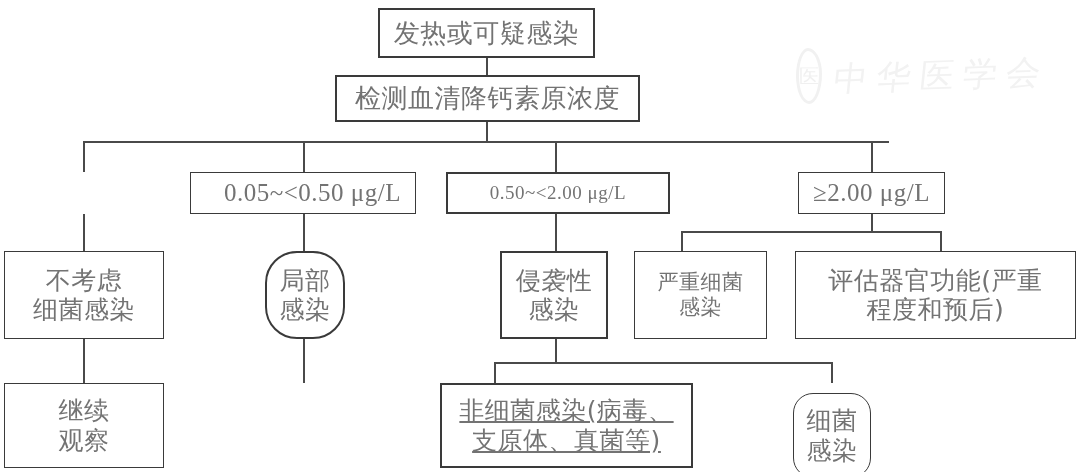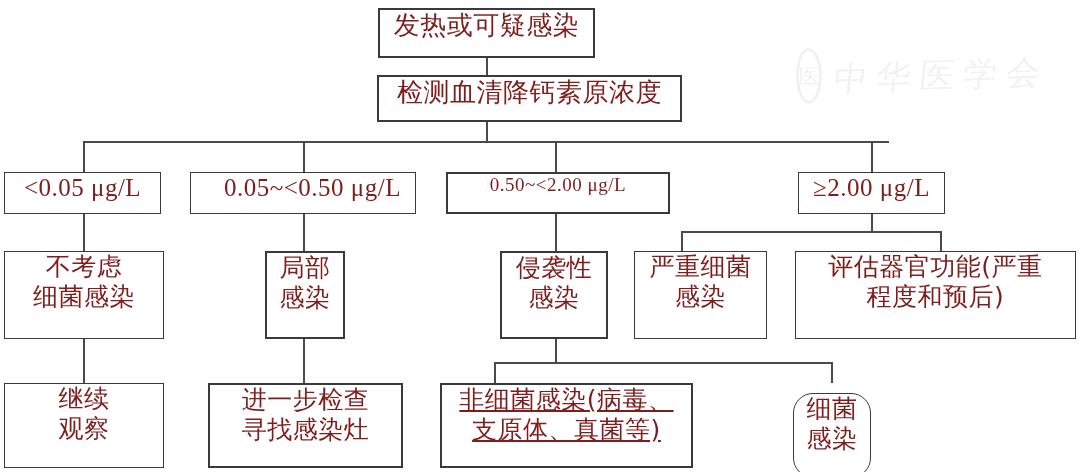--- a/index.html
+++ b/index.html
@@ -14,24 +14,24 @@
     background: #ffffff;
     overflow: hidden;
     font-family: "Liberation Serif", "DejaVu Serif", serif;
   }
   .node {
     position: absolute;
     box-sizing: border-box;
     border: 1.6px solid #3a3a3a;
     background: #ffffff;
     display: flex;
-    align-items: flex-start;
+    align-items: center;
     justify-content: center;
     text-align: center;
-    color: #7f1d1d;
+    color: #737373;
     line-height: 1.18;
     letter-spacing: 0.5px;
     z-index: 3;
   }
   .node span { display: block; white-space: pre-line; }
   .n-cjk { font-family: "DejaVu Sans", "Liberation Sans", sans-serif; font-weight: 500; }
   .n-lat { font-family: "Liberation Serif", "DejaVu Serif", serif; }
 
   .line {
     position: absolute;
@@ -115,74 +115,67 @@
 
   <div class="line v" style="left:555px; top:339px; height:24px;"></div>
   <div class="line h" style="left:494px; top:362px; width:338px;"></div>
   <div class="line v" style="left:494px; top:362px; height:21px;"></div>
   <div class="line v" style="left:831px; top:362px; height:21px;"></div>
 
   <div class="node n-cjk" style="left:378px; top:8px; width:217px; height:50px; font-size:26px; border-width:2.4px;">
     <span>发热或可疑感染</span>
   </div>
 
-  <div class="node n-cjk" style="left:335px; top:75px; width:305px; height:47px; font-size:26px; border-width:2.4px;margin-left:42px;">
+  <div class="node n-cjk" style="left:335px; top:75px; width:305px; height:47px; font-size:26px; border-width:2.4px;">
     <span>检测血清降钙素原浓度</span>
   </div>
 
-  <div class="node n-lat" style="left:4px; top:172px; width:157px; height:42px; font-size:25px;">
-    <span>&lt;0.05 μg/L</span>
-  </div>
 
   <div class="node n-lat" style="left:190px; top:172px; width:226px; height:42px; font-size:25px;padding-left:19px;">
     <span>0.05~&lt;0.50 μg/L</span>
   </div>
 
   <div class="node n-lat" style="left:446px; top:172px; width:224px; height:42px; font-size:19px; border-width:2.4px;">
     <span>0.50~&lt;2.00 μg/L</span>
   </div>
 
   <div class="node n-lat" style="left:798px; top:172px; width:147px; height:42px; font-size:25px;">
     <span>≥2.00 μg/L</span>
   </div>
 
   <div class="node n-cjk" style="left:4px; top:251px; width:160px; height:88px; font-size:25px;">
     <span>不考虑
 细菌感染</span>
   </div>
 
-  <div class="node n-cjk" style="left:265px; top:251px; width:80px; height:88px; font-size:25px; border-width:2.4px;">
+  <div class="node n-cjk" style="left:265px; top:251px; width:80px; height:88px; font-size:25px; border-width:2.4px;border-radius:32px;">
     <span>局部
 感染</span>
   </div>
 
   <div class="node n-cjk" style="left:500px; top:251px; width:108px; height:88px; font-size:25px; border-width:2.4px;">
     <span>侵袭性
 感染</span>
   </div>
 
-  <div class="node n-cjk" style="left:634px; top:251px; width:133px; height:88px; font-size:25px;">
+  <div class="node n-cjk" style="left:634px; top:251px; width:133px; height:88px; font-size:21px;">
     <span>严重细菌
 感染</span>
   </div>
 
   <div class="node n-cjk" style="left:4px; top:383px; width:160px; height:85px; font-size:25px;">
     <span>继续
 观察</span>
   </div>
 
   <div class="node n-cjk" style="left:795px; top:251px; width:281px; height:88px; font-size:25px;">
     <span>评估器官功能(严重
 程度和预后)</span>
   </div>
 
-  <div class="node n-cjk" style="left:208px; top:383px; width:195px; height:85px; font-size:25px; border-width:2.4px;">
-    <span>进一步检查
-寻找感染灶</span>
-  </div>
 
   <div class="node n-cjk" style="left:440px; top:383px; width:253px; height:85px; font-size:25px; border-width:2.4px;text-decoration:underline;">
     <span>非细菌感染(病毒、
 支原体、真菌等)</span>
   </div>
 
   <div class="node n-cjk" style="left:793px; top:393px; width:78px; height:85px; font-size:25px;border-radius:20px;">
     <span>细菌
 感染</span>
   </div>

